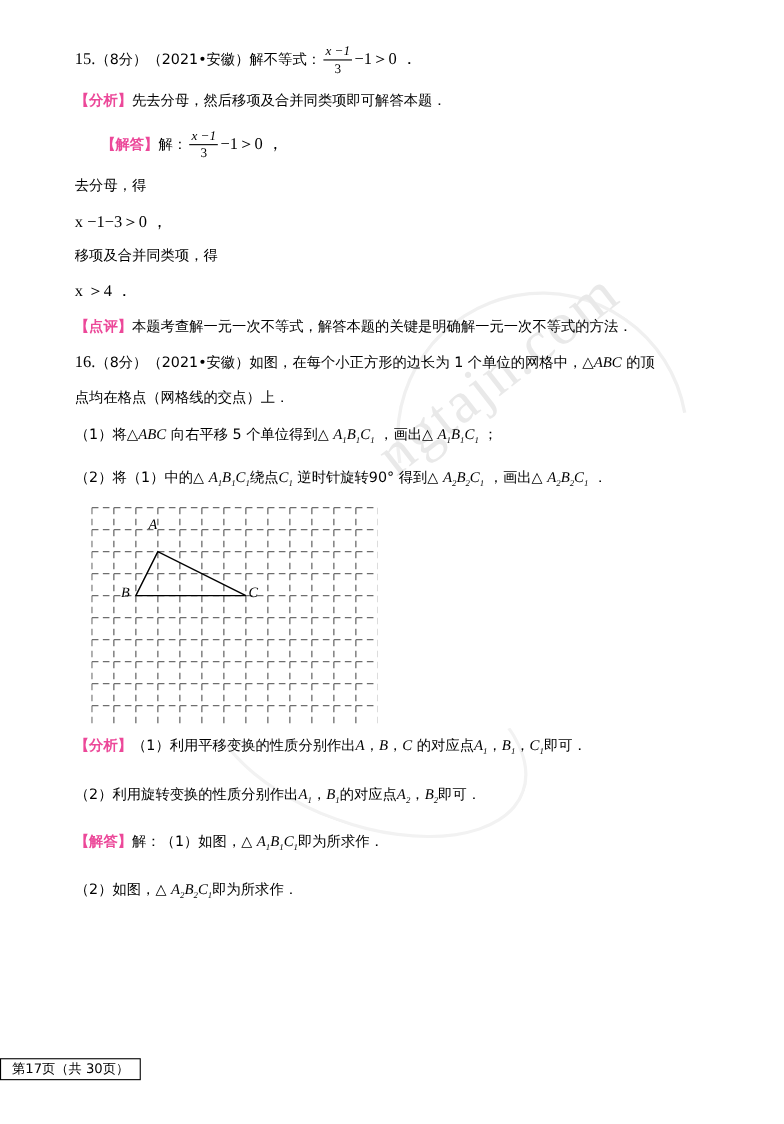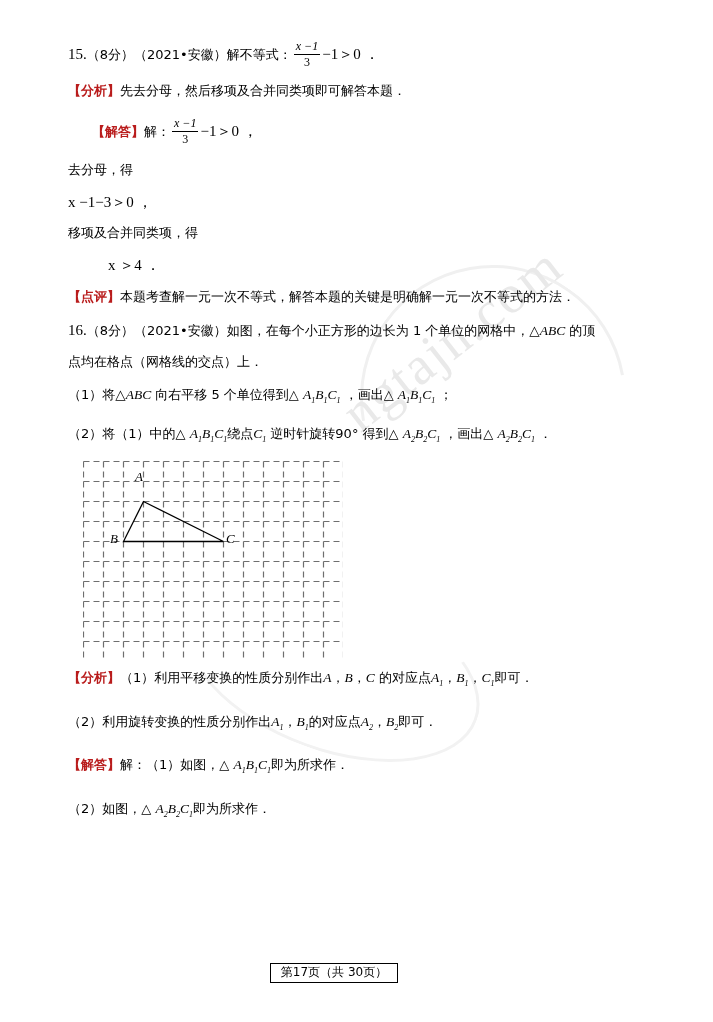--- a/index.html
+++ b/index.html
@@ -84,21 +84,21 @@
     white-space: nowrap;
     color: #000;
   }
 
   .cjk {
     font-family: "DejaVu Sans", "Liberation Sans", sans-serif;
     font-size: 13px;
   }
 
   .tag {
-    color: #b91c1c;
+    color: #ec4899;
     font-family: "DejaVu Sans", "Liberation Sans", sans-serif;
     font-weight: bold;
     font-size: 13px;
   }
 
   .math {
     font-family: "Liberation Serif", "DejaVu Serif", serif;
     font-style: italic;
     font-size: 13.5px;
   }
@@ -149,21 +149,20 @@
     height: 200px;
     z-index: 3;
   }
 
   
   .footer {
     position: absolute;
     left: 0;
     top: 962px;
     width: 668px;
-    text-align: center;
     z-index: 4;
   }
   .footer-box {
     display: inline-block;
     border: 1px solid #000;
     padding: 1px 10px 2px 10px;
     font-family: "DejaVu Sans", "Liberation Sans", sans-serif;
     font-size: 12px;
     line-height: 15px;
     background: #fff;
@@ -193,21 +192,21 @@
     <div class="line" style="left:68px; top:117px;margin-left:24px;">
       <span class="tag">【解答】</span><span class="cjk">解：</span><span class="frac"><span class="num">x −1</span><span class="bar"></span><span class="den">3</span></span><span class="mathup">−1＞0 ，</span>
     </div>
 
     <div class="line cjk" style="left:68px; top:161px;">去分母，得</div>
 
     <div class="line mathup" style="left:68px; top:193px;">x −1−3＞0 ，</div>
 
     <div class="line cjk" style="left:68px; top:224px;">移项及合并同类项，得</div>
 
-    <div class="line mathup" style="left:68px; top:256px;margin-left:40px;">x ＞4 ．</div>
+    <div class="line mathup" style="left:68px; top:256px;">x ＞4 ．</div>
 
     <div class="line" style="left:68px; top:288px;">
       <span class="tag">【点评】</span><span class="cjk">本题考查解一元一次不等式，解答本题的关键是明确解一元一次不等式的方法．</span>
     </div>
 
     <div class="line" style="left:68px; top:321px;">
       <span class="mathup">16</span><span class="mathup">.</span><span class="cjk">（8分）</span><span class="cjk">（2021•安徽）</span><span class="cjk">如图，在每个小正方形的边长为 1 个单位的网格中，</span><span class="math">△ABC</span><span class="cjk"> 的顶</span>
     </div>
 
     <div class="line cjk" style="left:68px; top:353px;">点均在格点（网格线的交点）上．</div>

